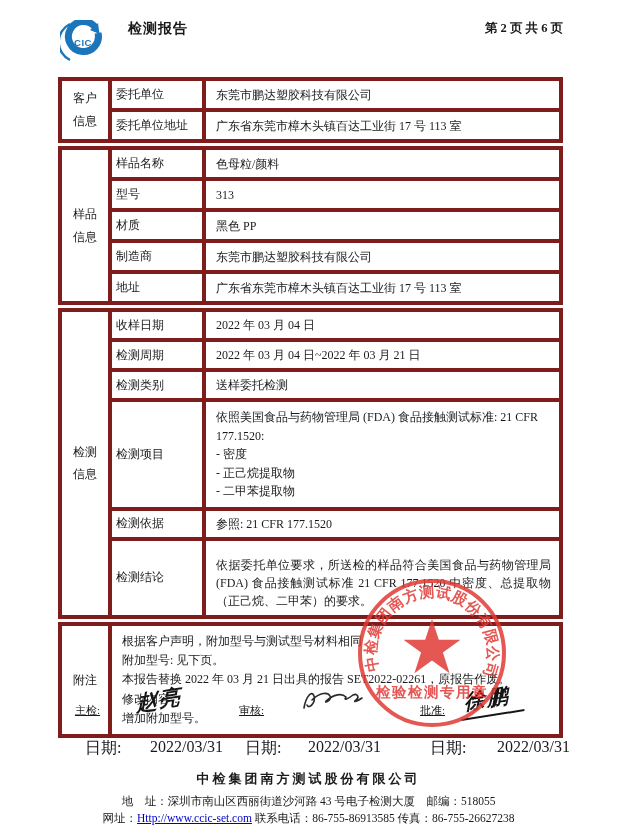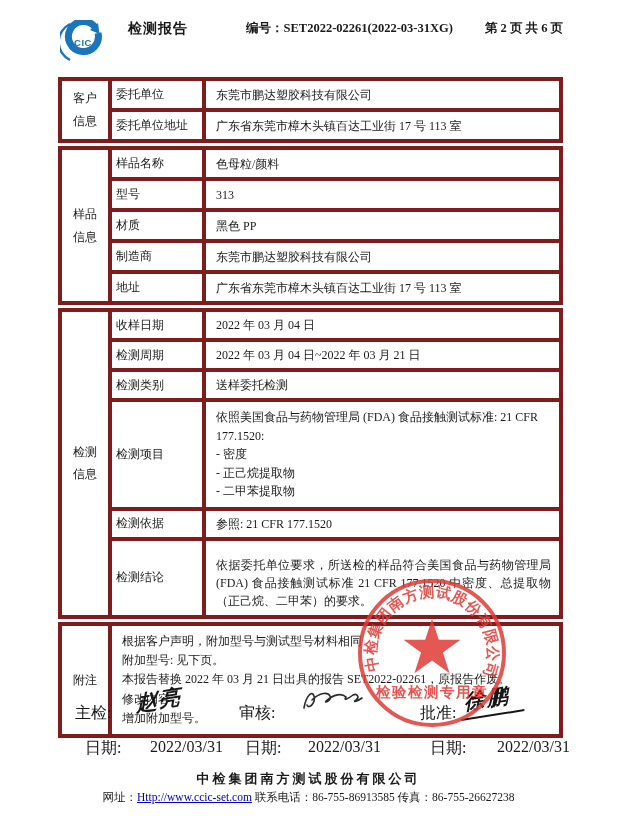--- a/index.html
+++ b/index.html
@@ -38,21 +38,21 @@
   tr.h23 td { height: 23px; }
   td.val.just { white-space: normal; text-align: justify; }
   td.remarks-val { white-space: pre-line; line-height: 1.6; padding: 6px 8px 6px 10px; }
   
   .stamp {
     position: absolute; left: 352px; top: 573px; width: 160px; height: 160px;
     opacity: 0.85; z-index: 5; pointer-events: none;
   }
   
   .sig-area { position: absolute; left: 58px; top: 678px; width: 505px; height: 52px; font-size: 12px; }
-  .sig-label { position: absolute; font-size: 16px; }
+  .sig-label { position: absolute; font-size: 11px; text-decoration: underline; }
   .sig-name {
     position: absolute; font-size: 21px; font-style: italic; font-weight: bold;
     transform: rotate(-9deg) skewX(-6deg); letter-spacing: 2px; color: #161616;
   }
   .date-row { position: absolute; left: 68px; top: 738px; width: 505px; font-size: 16px; height: 18px; }
   .date-row .dl { position: absolute; }
   .date-row .dv { position: absolute; }
   
   .footer { position: absolute; left: 0; top: 770px; width: 617px; text-align: center; }
   .footer .company { font-weight: bold; font-size: 13px; letter-spacing: 3px; }
@@ -66,21 +66,20 @@
 <div class="header">
   <svg class="logo" viewBox="0 0 46 44" xmlns="http://www.w3.org/2000/svg">
 
     <path d="M 10 4 A 20 20 0 0 0 10 40" fill="none" stroke="#1b75bb" stroke-width="2.4"></path>
 
     <path d="M 35 7 A 15 15 0 1 0 38 13" fill="none" stroke="#1b75bb" stroke-width="7"></path>
     <path d="M 38 3 L 39.5 14 L 30 10 Z" fill="#1b75bb"></path>
     <text x="23" y="26" text-anchor="middle" font-size="9.5" font-weight="bold" fill="#1b75bb" font-family="Liberation Sans, sans-serif" letter-spacing="0.5">CIC</text>
   </svg>
   <div class="hdr-title">检测报告</div>
-  <div class="hdr-no">编号：SET2022-02261(2022-03-31XG)</div>
   <div class="hdr-page">第 2 页 共 6 页</div>
 </div>
 
 <div class="tables">
 
   <table class="info-table">
     <tbody>
         <tr class="h31">
       <td class="group" rowspan="2">客户
 信息</td>
@@ -199,17 +198,18 @@
   <span class="dl" style="left:17px;">日期:</span>
   <span class="dv" style="left:82px;">2022/03/31</span>
   <span class="dl" style="left:177px;">日期:</span>
   <span class="dv" style="left:240px;">2022/03/31</span>
   <span class="dl" style="left:362px;">日期:</span>
   <span class="dv" style="left:429px;">2022/03/31</span>
 </div>
 
 <div class="footer">
   <div class="company">中检集团南方测试股份有限公司</div>
+  <div class="addr">地　址：深圳市南山区西丽街道沙河路 43 号电子检测大厦　邮编：518055</div>
   <div class="web">
     <span>网址：</span><a class="url">Http://www.ccic-set.com</a>
     <span>联系电话：86-755-86913585 传真：86-755-26627238</span>
   </div>
 </div>
 
 </body></html>

